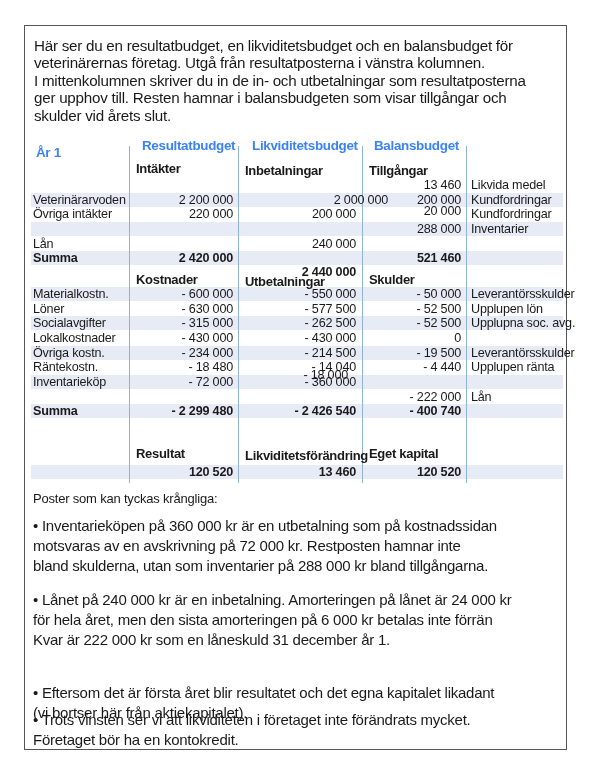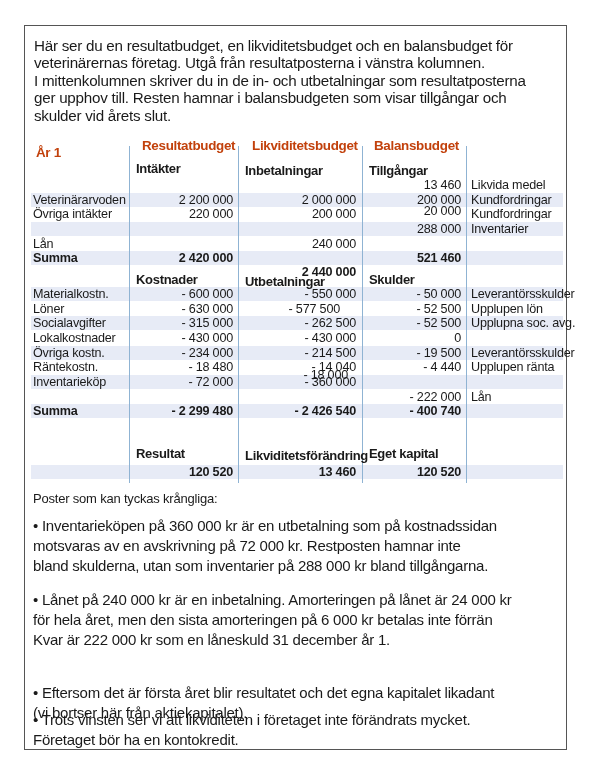--- a/index.html
+++ b/index.html
@@ -9,21 +9,21 @@
            border: 1px solid #555; box-sizing: border-box; }
   .intro { position: absolute; left: 34px; top: 37px; width: 525px;
            font-size: 15.2px; line-height: 17.4px; letter-spacing: -0.25px; }
   .intro p { margin: 0; }
   .stripe { position: absolute; left: 31px; width: 532px; height: 14px; background: #e7ebf6; }
   .vsep { position: absolute; width: 1px; background: #8fb3d3; }
   .cell { position: absolute; font-size: 12.6px; line-height: 14px; white-space: nowrap;
           font-family: "Liberation Sans", sans-serif; letter-spacing: -0.2px; }
   .num { text-align: right; }
   .b { font-weight: bold; }
-  .head-blue { position: absolute; color: #c2410c; font-weight: bold; font-size: 13.4px;
+  .head-blue { position: absolute; color: #3b82f6; font-weight: bold; font-size: 13.4px;
                line-height: 16px; letter-spacing: -0.3px; white-space: nowrap; }
   .sub { position: absolute; font-weight: bold; font-size: 13px; line-height: 15px;
          letter-spacing: -0.3px; white-space: nowrap; }
 
   .notes-title { position: absolute; left: 33px; top: 491px; font-size: 13px; font-weight: normal;
                  letter-spacing: -0.2px; }
   .note { position: absolute; left: 33px; width: 530px; font-size: 15px; line-height: 19.8px;
           letter-spacing: -0.25px; }
   .note p { margin: 0; }
 </style>
@@ -58,21 +58,21 @@
     <div class="head-blue" style="left: 142px; top: 138px;">Resultatbudget</div>
     <div class="head-blue" style="left: 252px; top: 138px;">Likviditetsbudget</div>
     <div class="head-blue" style="left: 374px; top: 138px;">Balansbudget</div>
     <div class="sub" style="left: 136px; top: 161px;">Intäkter</div>
     <div class="sub" style="left: 245px; top: 163px;">Inbetalningar</div>
     <div class="sub" style="left: 369px; top: 163px;">Tillgångar</div>
     <div class="cell num" style="left: 363px; width: 98px; top: 178px;">13 460</div>
     <div class="cell" style="left: 471px; top: 178px;">Likvida medel</div>
     <div class="cell" style="left: 33px; top: 193px;">Veterinärarvoden</div>
     <div class="cell num" style="left: 130px; width: 103px; top: 193px;">2 200 000</div>
-    <div class="cell num" style="left: 240px; width: 116px; top: 193px;">2 000 000</div>
+    <div class="cell num" style="left: 240px; width: 116px; top: 193px; padding-left: 32px;">2 000 000</div>
     <div class="cell num" style="left: 363px; width: 98px; top: 193px;">200 000</div>
     <div class="cell" style="left: 471px; top: 193px;">Kundfordringar</div>
     <div class="cell" style="left: 33px; top: 207px;">Övriga intäkter</div>
     <div class="cell num" style="left: 130px; width: 103px; top: 207px;">220 000</div>
     <div class="cell num" style="left: 240px; width: 116px; top: 207px;">200 000</div>
     <div class="cell num" style="left: 363px; width: 98px; top: 204px;">20 000</div>
     <div class="cell" style="left: 471px; top: 207px;">Kundfordringar</div>
     <div class="cell num" style="left: 363px; width: 98px; top: 222px;">288 000</div>
     <div class="cell" style="left: 471px; top: 222px;">Inventarier</div>
     <div class="cell" style="left: 33px; top: 237px;">Lån</div>
@@ -84,21 +84,21 @@
     <div class="sub" style="left: 136px; top: 272px;">Kostnader</div>
     <div class="sub" style="left: 245px; top: 274px;">Utbetalningar</div>
     <div class="sub" style="left: 369px; top: 272px;">Skulder</div>
     <div class="cell" style="left: 33px; top: 287px;">Materialkostn.</div>
     <div class="cell num" style="left: 130px; width: 103px; top: 287px;">- 600 000</div>
     <div class="cell num" style="left: 240px; width: 116px; top: 287px;">- 550 000</div>
     <div class="cell num" style="left: 363px; width: 98px; top: 287px;">- 50 000</div>
     <div class="cell" style="left: 471px; top: 287px;">Leverantörsskulder</div>
     <div class="cell" style="left: 33px; top: 302px; text-align: center;">Löner</div>
     <div class="cell num" style="left: 130px; width: 103px; top: 302px;">- 630 000</div>
-    <div class="cell num" style="left: 240px; width: 100px; top: 302px;">- 577 500</div>
+    <div class="cell num" style="left: 240px; width: 116px; top: 302px;">- 577 500</div>
     <div class="cell num" style="left: 363px; width: 98px; top: 302px;">- 52 500</div>
     <div class="cell" style="left: 471px; top: 302px;">Upplupen lön</div>
     <div class="cell" style="left: 33px; top: 316px;">Socialavgifter</div>
     <div class="cell num" style="left: 130px; width: 103px; top: 316px;">- 315 000</div>
     <div class="cell num" style="left: 240px; width: 116px; top: 316px;">- 262 500</div>
     <div class="cell num" style="left: 363px; width: 98px; top: 316px;">- 52 500</div>
     <div class="cell" style="left: 471px; top: 316px;">Upplupna soc. avg.</div>
     <div class="cell" style="left: 33px; top: 331px;">Lokalkostnader</div>
     <div class="cell num" style="left: 130px; width: 103px; top: 331px;">- 430 000</div>
     <div class="cell num" style="left: 240px; width: 116px; top: 331px;">- 430 000</div>

